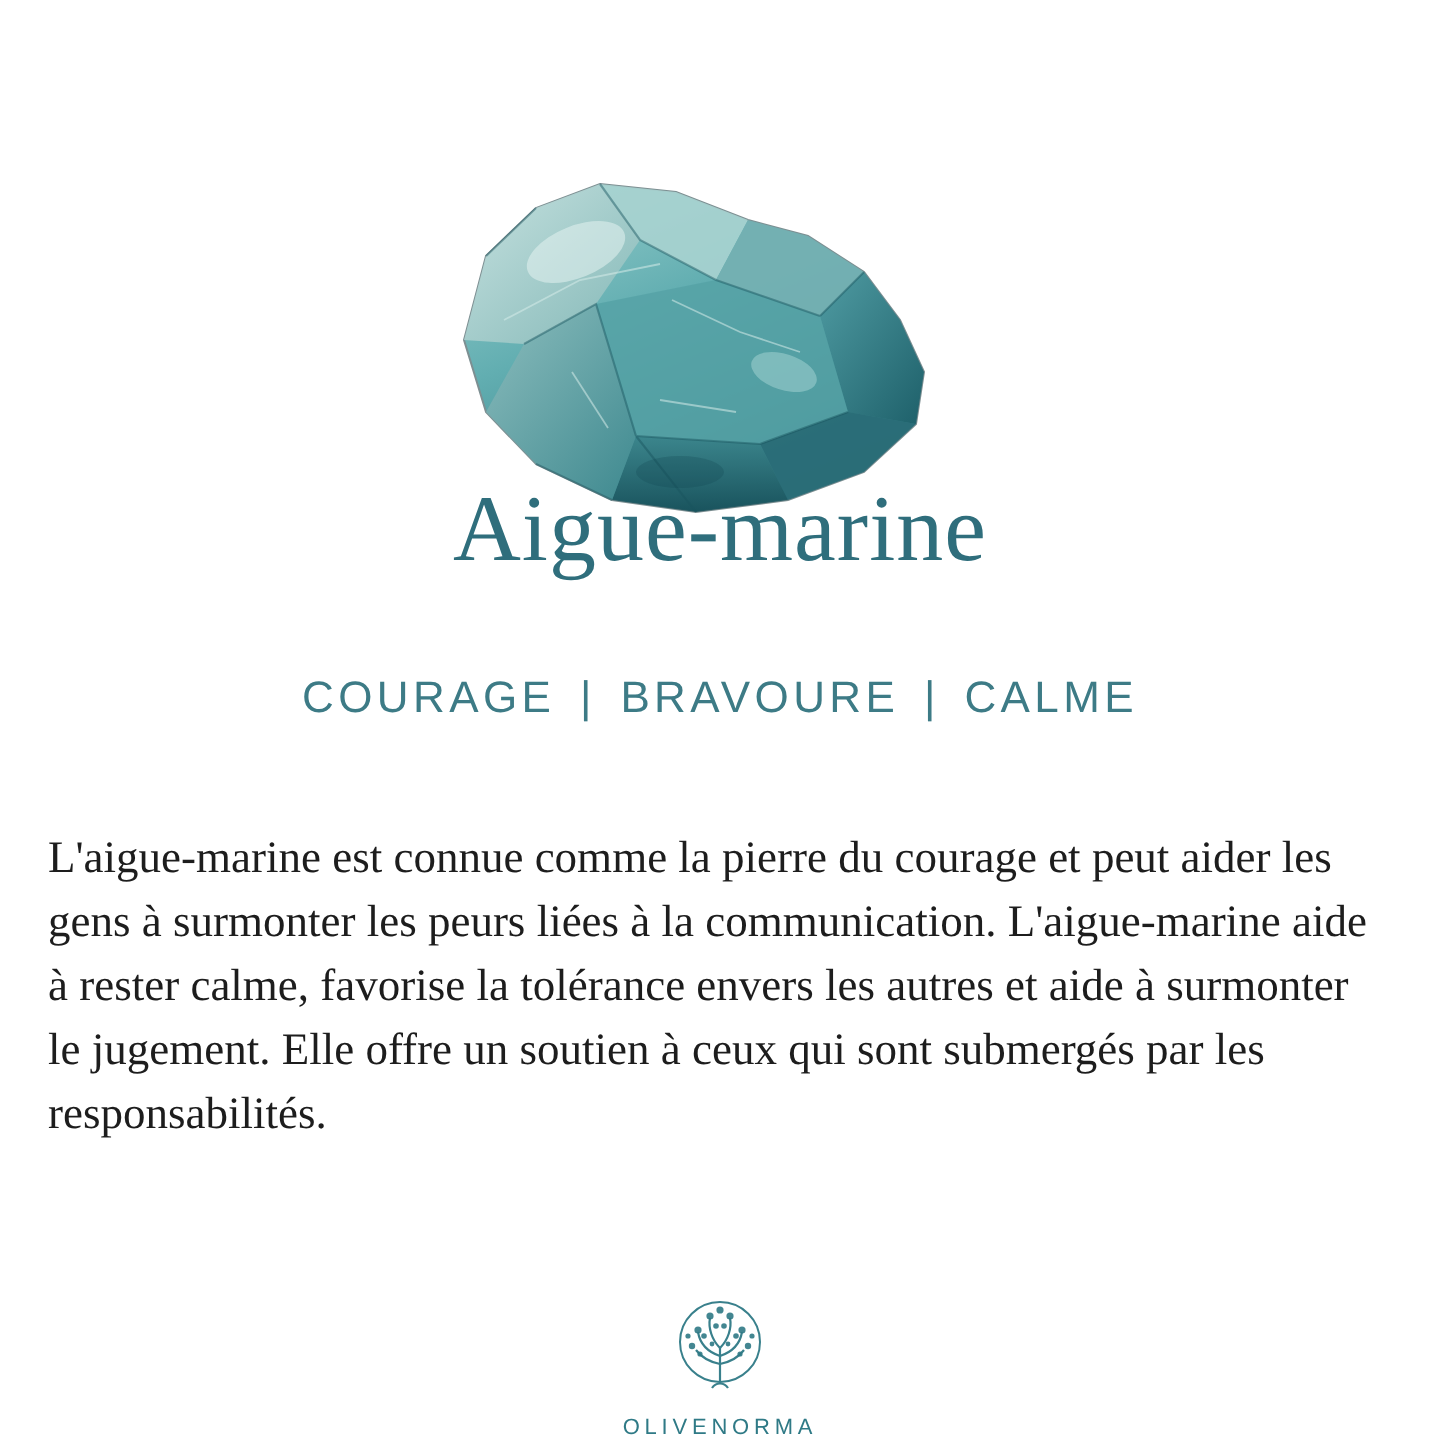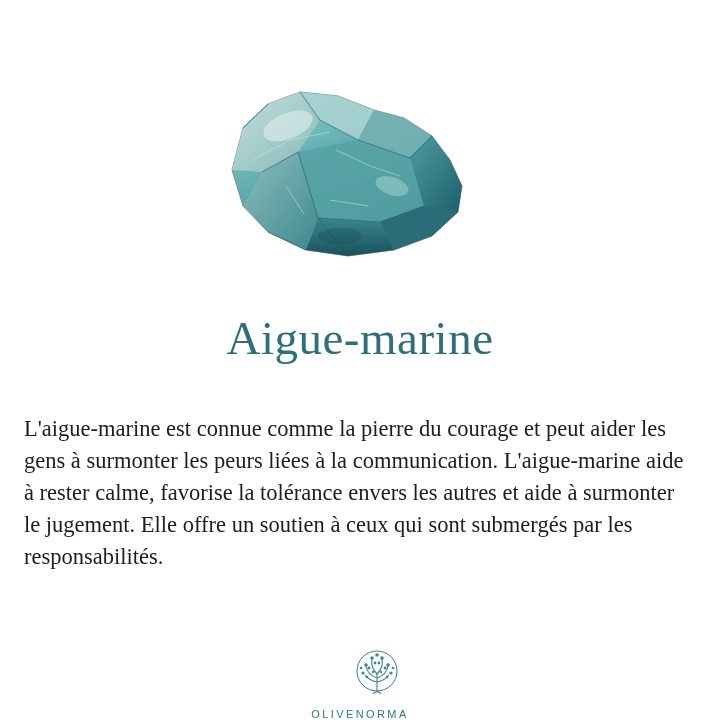--- a/index.html
+++ b/index.html
@@ -73,21 +73,21 @@
     line-height: 1.42;
     color: #1d1d1d;
     text-align: left;
   }
 
   
   .logo-wrap {
     margin-top: 22px;
     display: flex;
     flex-direction: column;
-    align-items: flex-end;
+    align-items: center;
   }
   .logo-name {
     font-family: "Liberation Sans", sans-serif;
     font-size: 11px;
     letter-spacing: 2.4px;
     color: #2f7a86;
     margin-top: 2px;
   }
 </style>
 </head>
@@ -156,20 +156,27 @@
       </g>
 
       <ellipse cx="288" cy="126" rx="26" ry="13" fill="#e4f3f0" opacity="0.55" transform="rotate(-22 288 126)"></ellipse>
       <ellipse cx="392" cy="186" rx="17" ry="9" fill="#bfe3e0" opacity="0.4" transform="rotate(18 392 186)"></ellipse>
       <ellipse cx="340" cy="236" rx="22" ry="8" fill="#0f4450" opacity="0.25"></ellipse>
     </svg>
   </div>
 
   <div class="title">Aigue-marine</div>
 
+  <div class="keywords">
+    <span>COURAGE</span>
+    <span class="kw-sep">|</span>
+    <span>BRAVOURE</span>
+    <span class="kw-sep">|</span>
+    <span>CALME</span>
+  </div>
 
   <p class="description">L'aigue-marine est connue comme la pierre du courage et peut aider les gens à surmonter les peurs liées à la communication. L'aigue-marine aide à rester calme, favorise la tolérance envers les autres et aide à surmonter le jugement. Elle offre un soutien à ceux qui sont submergés par les responsabilités.</p>
 
   <div class="logo-wrap">
     <svg width="64" height="58" viewBox="0 0 64 58">
       <g stroke="#2f7a86" fill="none" stroke-width="1.1" opacity="0.95">
         <circle cx="32" cy="23" r="20" stroke-width="1"></circle>
         <path d="M32 44 L32 26"></path>
         <path d="M32 30 C26 28 22 24 21 18"></path>
         <path d="M32 30 C38 28 42 24 43 18"></path>

